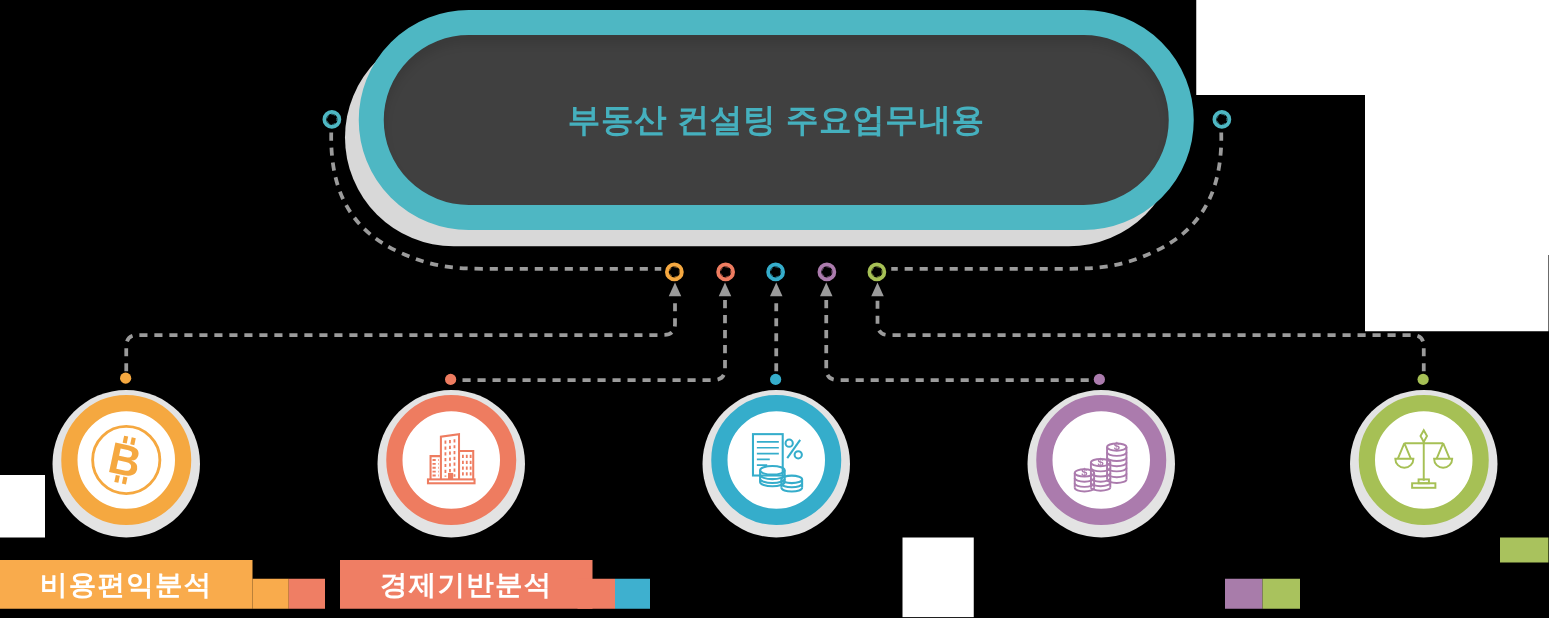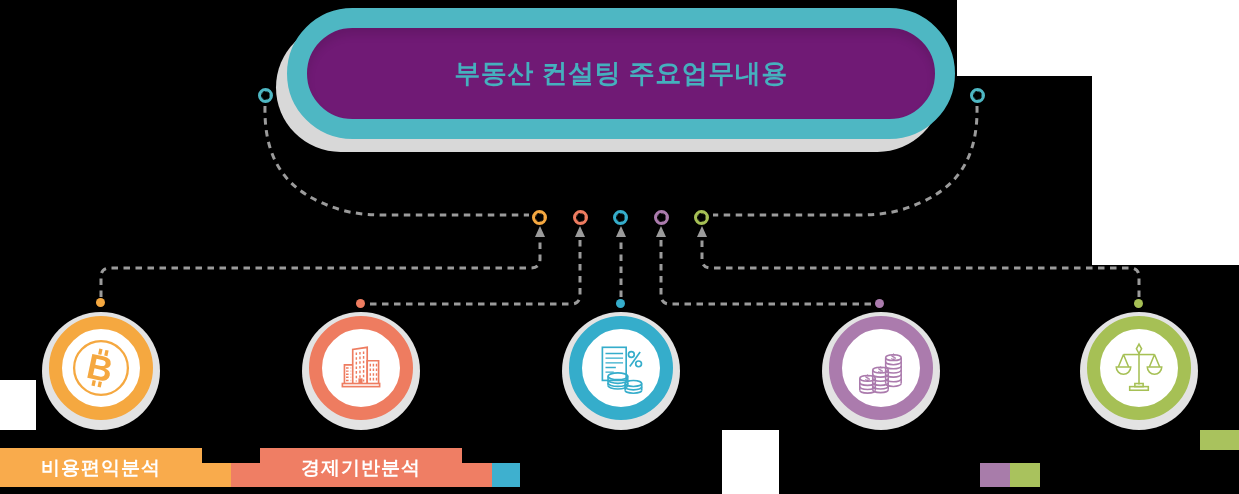--- a/index.html
+++ b/index.html
@@ -3,22 +3,22 @@
 <meta charset="utf-8">
 <style>
   html,body{margin:0;padding:0;background:#000;}
   .stage{position:relative;width:1239px;height:494px;background:#000;overflow:hidden;
          font-family:"Liberation Sans","DejaVu Sans",sans-serif;}
   .wb{position:absolute;background:#fff;z-index:1;}
   .wb-tr-a{left:957px;top:0;width:282px;height:76px;}
   .wb-tr-b{left:1092px;top:0;width:147px;height:265px;}
   .wb-left{left:0;top:380px;width:36px;height:50px;}
   .wb-center{left:722px;top:430px;width:57px;height:64px;z-index:6;}
-  .main-box{position:absolute;left:287px;top:8px;width:668px;height:131px;box-sizing:border-box;
-            border:20px solid #4eb7c3;border-radius:92px;background:#701a75;z-index:3;
+  .main-box{position:absolute;left:287px;top:8px;width:668px;height:176px;box-sizing:border-box;
+            border:20px solid #4eb7c3;border-radius:92px;background:#404040;z-index:3;
             box-shadow:-12px 14px 0 -1px #d8d8d8, inset 0 7px 8px rgba(0,0,0,.10);
             display:flex;align-items:center;justify-content:center;}
   .main-title{font-size:26px;font-weight:700;color:#45b0be;letter-spacing:0.5px;}
   .paths{position:absolute;left:0;top:0;width:1239px;height:494px;z-index:2;pointer-events:none;}
   .node{position:absolute;width:15px;height:15px;border-radius:50%;border:3px solid;box-sizing:border-box;z-index:4;background:transparent;}
   .node i{position:absolute;inset:0;border:1px dashed currentColor;opacity:.5;border-radius:50%;display:block;}
   .c-teal{border-color:#4eb7c3;color:#4eb7c3;}
   .c-or{border-color:#f5a840;color:#f5a840;}
   .c-rd{border-color:#ee7c60;color:#ee7c60;}
   .c-bl{border-color:#35adcb;color:#35adcb;}
@@ -27,23 +27,23 @@
   .dot{position:absolute;width:9px;height:9px;border-radius:50%;z-index:4;}
   .b-or{background:#f5a840;} .b-rd{background:#ee7c60;} .b-bl{background:#35adcb;}
   .b-pu{background:#ab7bad;} .b-gr{background:#a6c055;}
   .icon{position:absolute;top:312px;width:118px;height:118px;border-radius:50%;background:#e3e3e3;
         box-sizing:border-box;padding-top:4px;display:flex;justify-content:center;z-index:4;}
   .ring{width:104px;height:104px;border-radius:50%;border:13px solid;background:#fff;box-sizing:border-box;
         display:flex;align-items:center;justify-content:center;}
   .r-or{border-color:#f5a840;} .r-rd{border-color:#ee7c60;} .r-bl{border-color:#35adcb;}
   .r-pu{border-color:#ab7bad;} .r-gr{border-color:#a6c055;}
   .bar{position:absolute;top:448px;height:39px;z-index:5;display:flex;align-items:center;justify-content:center;
-       font-size:19px;font-weight:700;color:#fff;letter-spacing:1px;}
+       font-size:22px;font-weight:700;color:#fff;letter-spacing:1px;}
   .bar1{left:0;width:202px;background:#f9ab4c;}
-  .bar2{left:260px;width:202px;background:#ef7e64;}
+  .bar2{left:272px;width:202px;background:#ef7e64;}
   .bar3{left:520px;width:208px;background:#3eb0cf;}
   .bar4{left:780px;width:200px;background:#a87caa;}
   .bar5{left:1040px;width:199px;background:#a9c25d;}
   .conn{position:absolute;top:463px;height:24px;z-index:5;}
   .cn1{left:202px;width:29px;background:#f9ab4c;}
   .cn2{left:231px;width:29px;background:#ef7e64;}
   .cn3{left:462px;width:30px;background:#ef7e64;}
   .cn4{left:492px;width:28px;background:#3eb0cf;}
   .cn5{left:980px;width:30px;background:#a87caa;}
   .cn6{left:1010px;width:30px;background:#a9c25d;}

